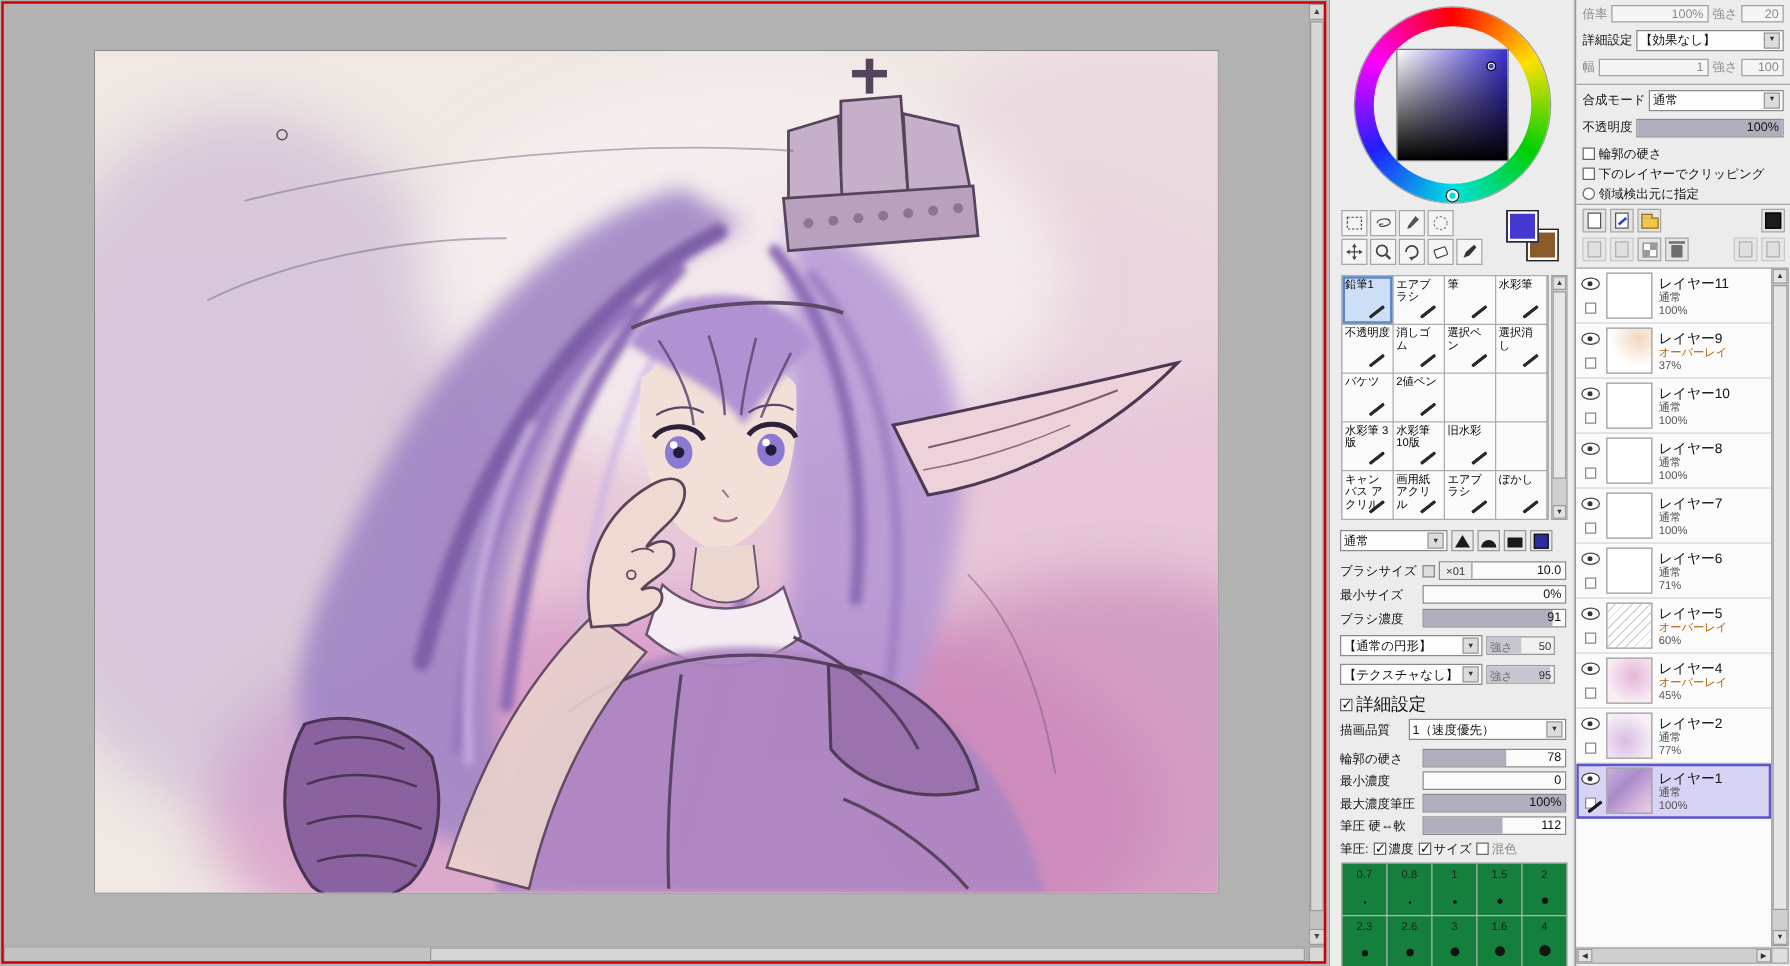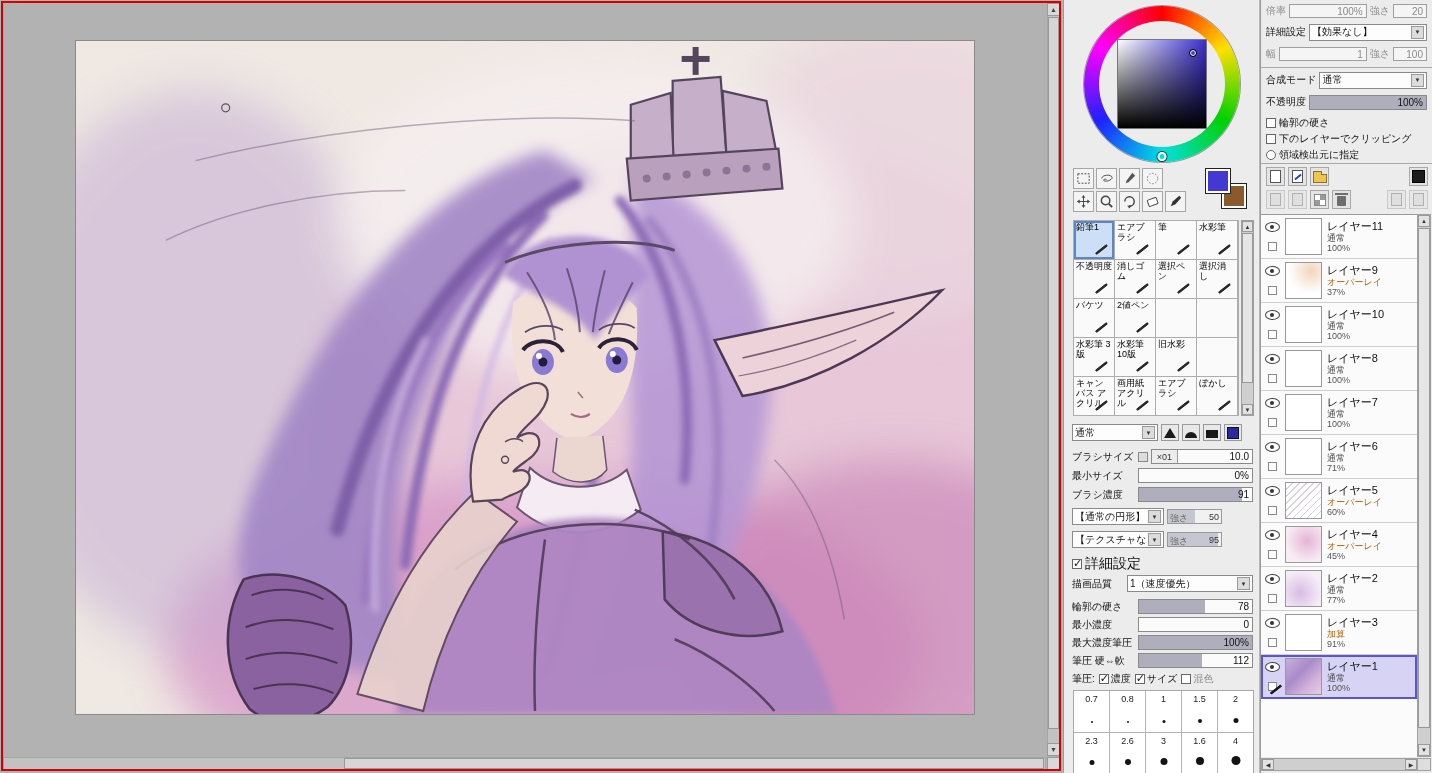--- a/index.html
+++ b/index.html
@@ -66,29 +66,29 @@
 .w86{width:86px;flex:none}
 .shape-btn{width:18px;height:17px;background:#e8e8e8;border:1px solid #9a9a9a;display:flex;align-items:center;justify-content:center;padding:0;position:relative}
 .sh-tri{width:0;height:0;border-left:6px solid transparent;border-right:6px solid transparent;border-bottom:10px solid #1a1a1a}
 .sh-dome{width:12px;height:6px;background:#1a1a1a;border-radius:6px 6px 0 0;margin-top:4px}
 .sh-flat{width:12px;height:8px;background:#1a1a1a;margin-top:2px}
 .sh-color{width:12px;height:12px;background:#2a2aa0;border:1px solid #111}
 .r-size{top:448px}.r-minsize{top:467px}.r-density{top:486px}
 .linkbox{width:10px;height:10px;border:1px solid #888;background:#ddd;flex:none}
 .unit-chip{position:absolute;left:0;top:0;bottom:0;width:26px;border-right:1px solid #999;background:#ececec;font-size:9px;display:flex;align-items:center;justify-content:center;color:#333}
 .r-shape{top:508px}.r-texture{top:531px}
-.w112{width:92px;flex:none}
+.w112{width:114px;flex:none}
 .r-adv{top:555px}.r-quality{top:575px}
 .lab50{width:52px;flex:none;font-size:10px}
 .r-hard{top:598px}.r-mind{top:616px}.r-maxd{top:634px}.r-press{top:652px}
 .r-pcb{top:670px;gap:2px}
 .pcl{font-size:10px;margin-right:2px}
 .gray{color:#8a8a8a}
 .psg{position:absolute;left:9px;top:690px;display:grid;grid-template-columns:repeat(5,35px);grid-auto-rows:41px;gap:1px;background:#b5b5b5;border:1px solid #a8a8a8}
-.psc{background:#ffffff;position:relative}
+.psc{background:#15803d;position:relative}
 .psn{display:block;font-size:9px;text-align:center;margin-top:3px;color:#222}
 .dot{position:absolute;left:50%;bottom:9px;transform:translateX(-50%);border-radius:50%;background:#141414}
 .pd2{width:2px;height:2px}.pd3{width:3px;height:3px}.pd4{width:4px;height:4px}.pd5{width:5px;height:5px}
 .pd6{width:6px;height:6px}.pd7{width:7px;height:7px}.pd8{width:8px;height:8px}.pd9{width:9px;height:9px}
 
 
 #panel-b{position:absolute;left:1260px;top:0;width:172px;height:773px;background:#ececec;border-left:1px solid #9a9a9a}
 .pbrow{position:absolute;left:5px;right:5px;height:16px;display:flex;align-items:center;gap:3px;font-size:10px}
 .fld{height:14px;border:1px solid #9f9f9f;background:#f5f5f5;font-size:10px;color:#8a8a8a;display:flex;align-items:center;justify-content:flex-end;padding:0 3px}
 .sep{position:absolute;left:0;right:0;height:1px;background:#a8a8a8}
@@ -706,28 +706,20 @@
         <span class="lop">45%</span>
       </div>
       <div class="li">
         <span class="eye"></span>
           <span class="lcb"></span>
           <span class="lth th-pink2"></span>
         <span class="lname">レイヤー2</span>
         <span class="lmode" style="color: rgb(74, 74, 74);">通常</span>
         <span class="lop">77%</span>
       </div>
-      <div class="li">
-        <span class="eye"></span>
-          <span class="lcb"></span>
-          <span class="lth"></span>
-        <span class="lname">レイヤー3</span>
-        <span class="lmode" style="color: rgb(180, 95, 6);">加算</span>
-        <span class="lop">91%</span>
-      </div>
       <div class="li sel">
         <span class="eye"></span>
           <span class="lcb"></span>
           <span class="lth th-art"></span>
         <i class="edit-pen"></i>
         <span class="lname">レイヤー1</span>
         <span class="lmode" style="color: rgb(74, 74, 74);">通常</span>
         <span class="lop">100%</span>
       </div>
     </div>

